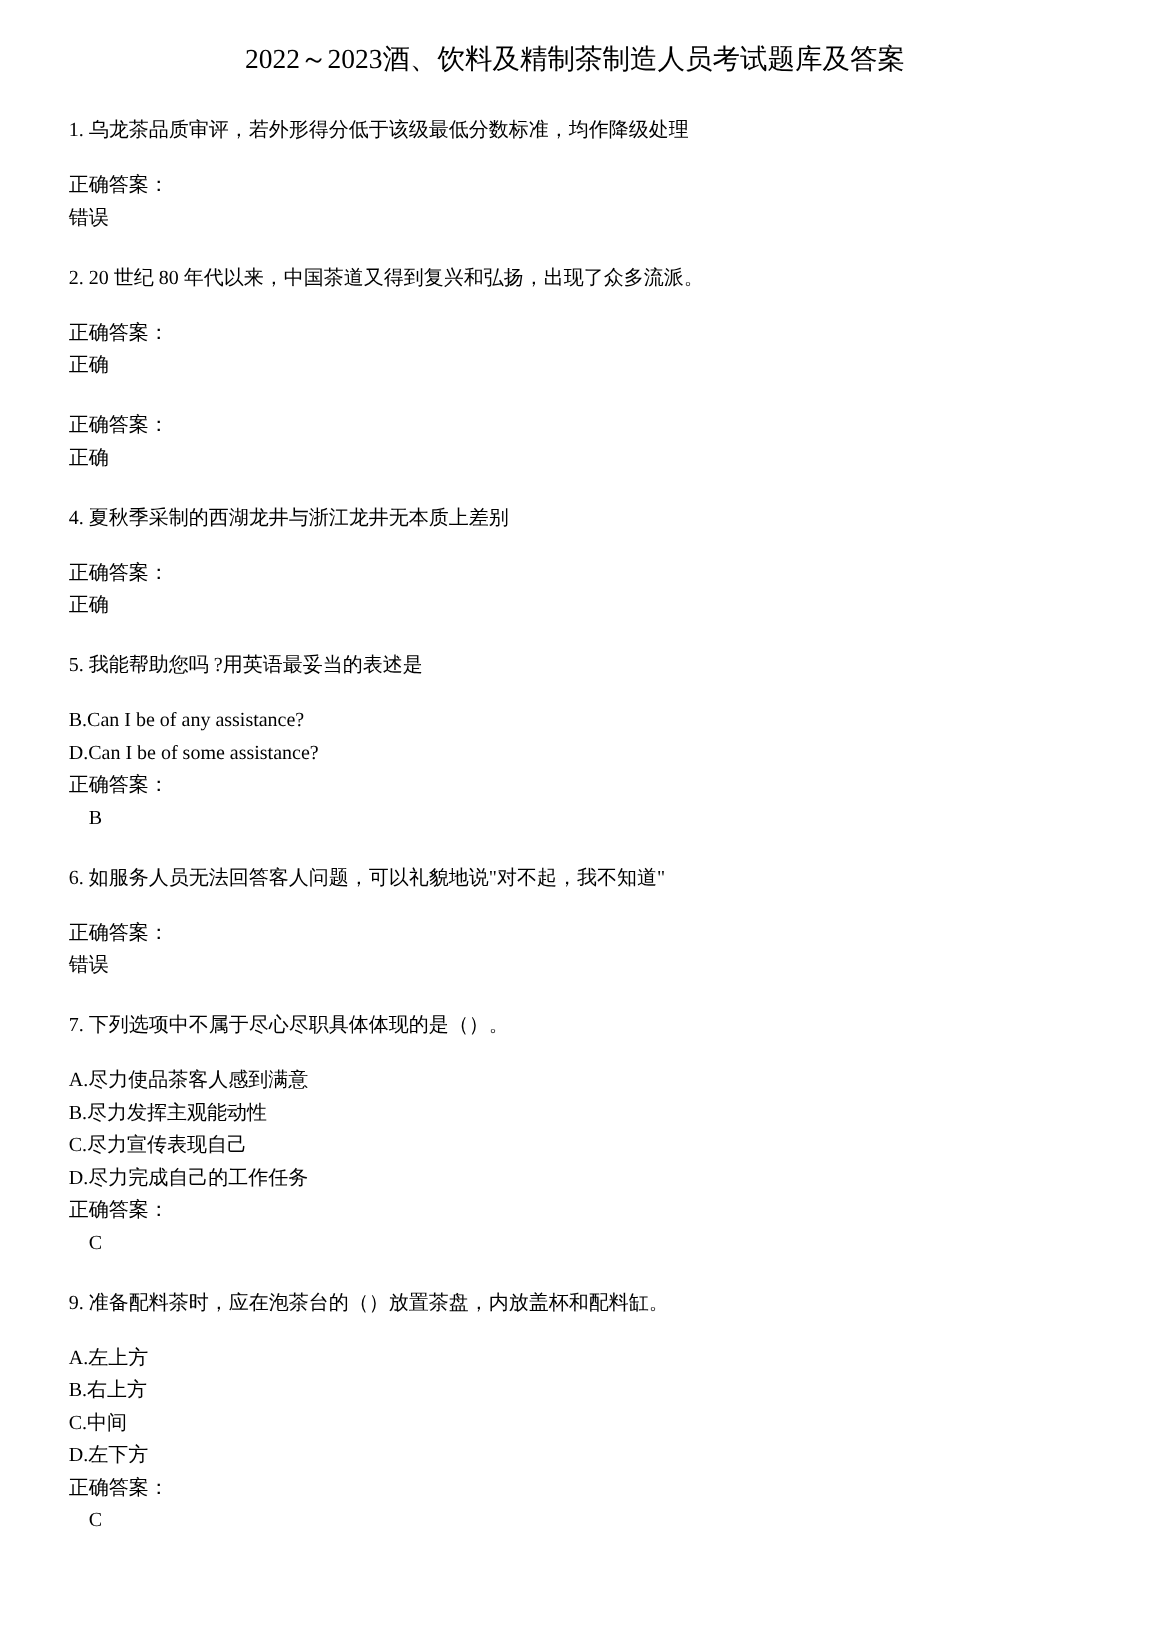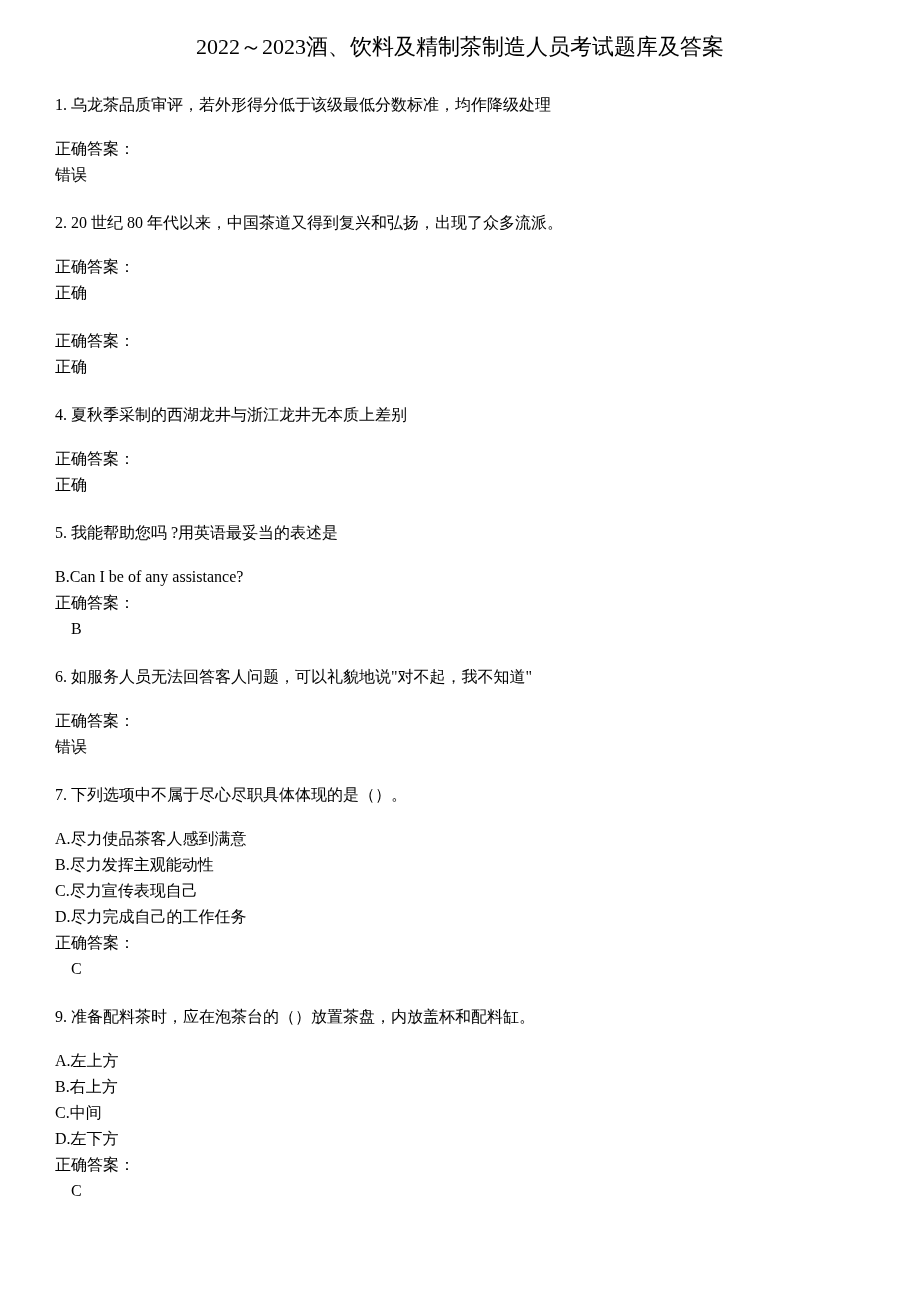--- a/index.html
+++ b/index.html
@@ -66,20 +66,21 @@
     </div>
     <div class="question-block">
       <div class="question-text">4. 夏秋季采制的西湖龙井与浙江龙井无本质上差别</div>
       <div class="answer-label">正确答案：</div>
       <div class="answer-value">正确</div>
     </div>
     <div class="question-block">
       <div class="question-text">5. 我能帮助您吗 ?用英语最妥当的表述是</div>
       <div class="options-wrapper">
         <div class="option">B.Can I be of any assistance?</div>
+        <div class="option">D.Can I be of some assistance?</div>
       </div>
       <div class="answer-label">正确答案：</div>
       <div class="answer-value indented">B</div>
     </div>
     <div class="question-block">
       <div class="question-text">6. 如服务人员无法回答客人问题，可以礼貌地说"对不起，我不知道"</div>
       <div class="answer-label">正确答案：</div>
       <div class="answer-value">错误</div>
     </div>
     <div class="question-block">

